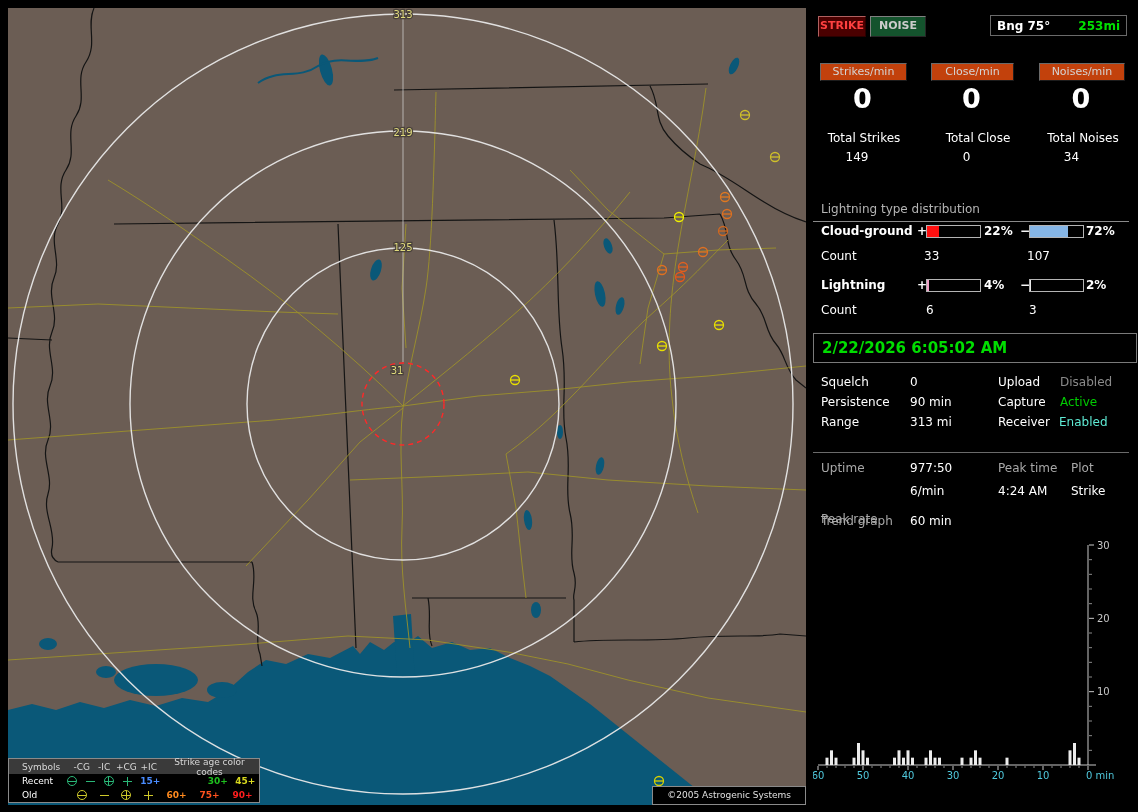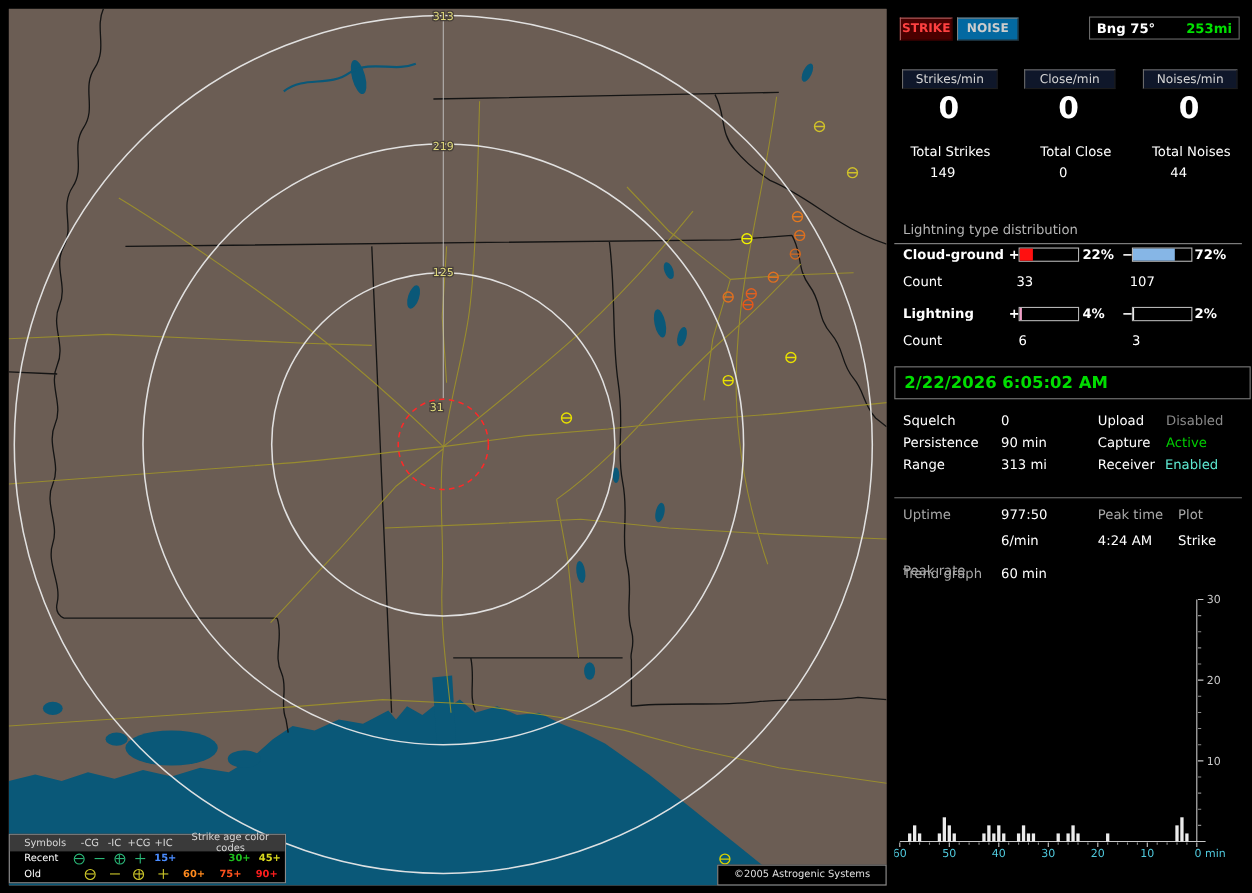--- a/index.html
+++ b/index.html
@@ -25,25 +25,25 @@
   .copyright{position:absolute;right:0;bottom:0;height:15px;line-height:15px;padding:1px 14px;
              background:#000;border:1px solid #8a8a8a;font-size:9px;color:#e0e0e0;white-space:nowrap;}
   
   .panel{position:absolute;left:813px;top:0;width:325px;height:812px;background:#000;color:#fff;}
   .txt{position:absolute;font-size:12px;color:#fff;white-space:nowrap;line-height:14px;}
   .gray{color:#a8a8a8;}
   .bold{font-weight:bold;}
   .btn{position:absolute;text-align:center;font-size:11px;font-weight:bold;line-height:17px;cursor:pointer;
        border:1px solid;border-color:#808080 #262626 #262626 #808080;}
   .strike-btn{background:#4a0000;color:#ff4040;border-color:#b06060 #2a0000 #2a0000 #b06060;}
-  .noise-btn{background:#0369a1;color:#cccccc;}
+  .noise-btn{background:#14532d;color:#cccccc;}
   .bearing{position:absolute;border:1px solid #6a6a6a;background:#000;display:flex;justify-content:space-between;
            align-items:center;padding:0 6px;font-weight:bold;font-size:12px;color:#fff;box-sizing:border-box;}
   .grn{color:#00e000;}
-  .badge{position:absolute;background:#0f172a;text-align:center;font-size:11px;color:#d4d4d4;height:16px;line-height:15px;
+  .badge{position:absolute;background:#c2410c;text-align:center;font-size:11px;color:#d4d4d4;height:16px;line-height:15px;
          border:1px solid;border-color:#6a6a6a #1c1c1c #1c1c1c #6a6a6a;}
   .bigval{position:absolute;font-size:27px;font-weight:bold;text-align:center;color:#fff;}
   .tlabel{position:absolute;font-size:12px;color:#fff;text-align:center;}
   .tval{position:absolute;font-size:12px;color:#fff;text-align:center;}
   .dist-header{position:absolute;left:0;top:202px;width:308px;padding:0 0 5px 8px;border-bottom:1px solid #8a8a8a;
                color:#b4b4b4;font-size:12px;}
   .bar{position:absolute;height:11px;border:1px solid #b4b4b4;background:#000;}
   .fill{height:100%;width:0;}
   .dtbox{position:absolute;left:0;top:333px;width:314px;height:28px;border:1px solid #7a7a7a;line-height:28px;
          padding-left:8px;color:#00dd00;font-weight:bold;font-size:15px;}
@@ -204,21 +204,21 @@
     <div class="bigval" style="left:7px;top:83px;width:85px">0</div>
     <div class="bigval" style="left:118px;top:83px;width:81px">0</div>
     <div class="bigval" style="left:226px;top:83px;width:84px">0</div>
 
     <div class="tlabel" style="left:0;top:131px;width:102px">Total Strikes</div>
     <div class="tlabel" style="left:110px;top:131px;width:110px">Total Close</div>
     <div class="tlabel" style="left:220px;top:131px;width:100px">Total Noises</div>
 
     <div class="tval" style="left:0;top:150px;width:88px">149</div>
     <div class="tval" style="left:110px;top:150px;width:87px">0</div>
-    <div class="tval" style="left:220px;top:150px;width:77px">44</div>
+    <div class="tval" style="left:220px;top:150px;width:77px">34</div>
 
     <div class="dist-header">Lightning type distribution</div>
 
     <div class="txt bold" style="left:8px;top:224px">Cloud-ground</div>
     <div class="txt bold" style="left:104px;top:224px">+</div>
     <div class="bar" style="left:113px;top:225px;width:53px">
       <div class="fill" style="width: 22%; background: rgb(255, 16, 16);"></div>
     </div>
     <div class="txt bold" style="left:171px;top:224px">22%</div>
     <div class="txt bold" style="left:207px;top:224px">−</div>

